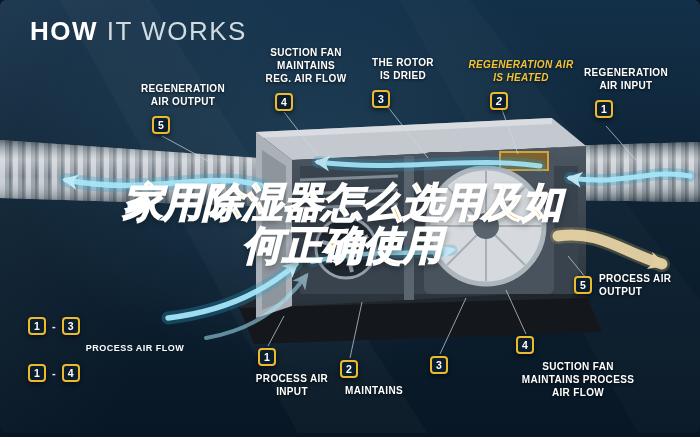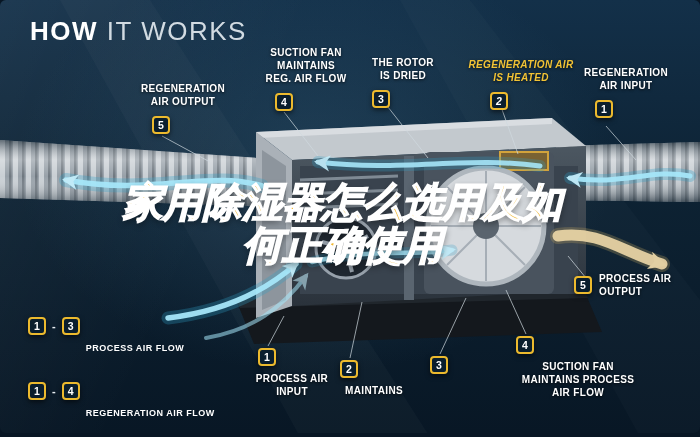--- a/index.html
+++ b/index.html
@@ -237,17 +237,16 @@
     <div class="legend-item">
       <div class="badge">1</div>
       <span class="legend-dash">-</span>
       <div class="badge">3</div>
       <span class="legend-label">PROCESS AIR FLOW</span>
     </div>
     <div class="legend-item">
       <div class="badge">1</div>
       <span class="legend-dash">-</span>
       <div class="badge">4</div>
-      <span class="legend-label">REGENERATION AIR FLOW</span>
     </div>
   </div>
 
 </div>
 
 </body></html>

